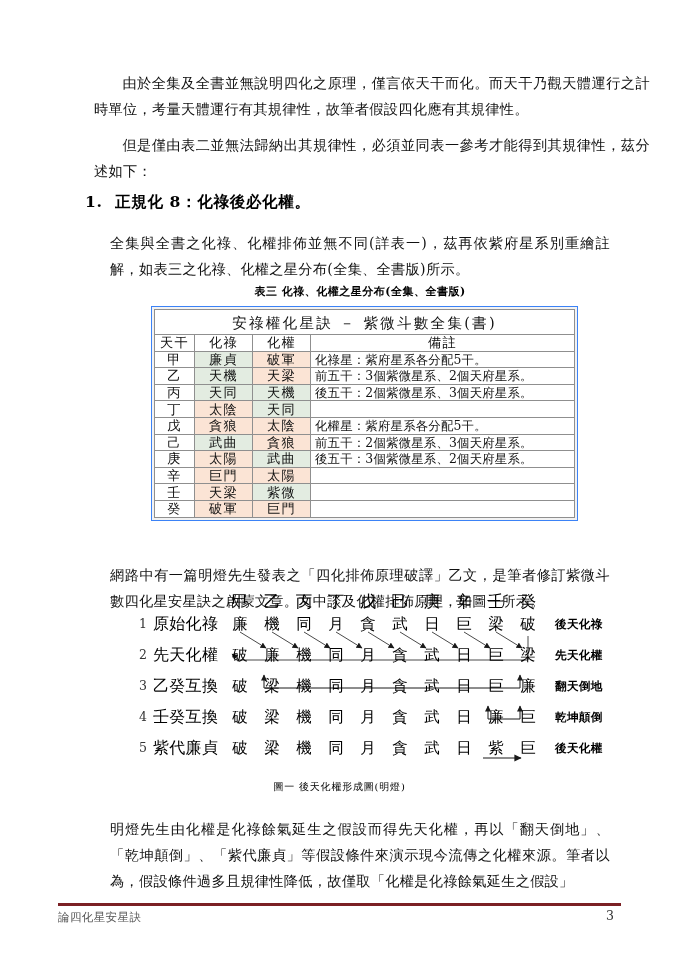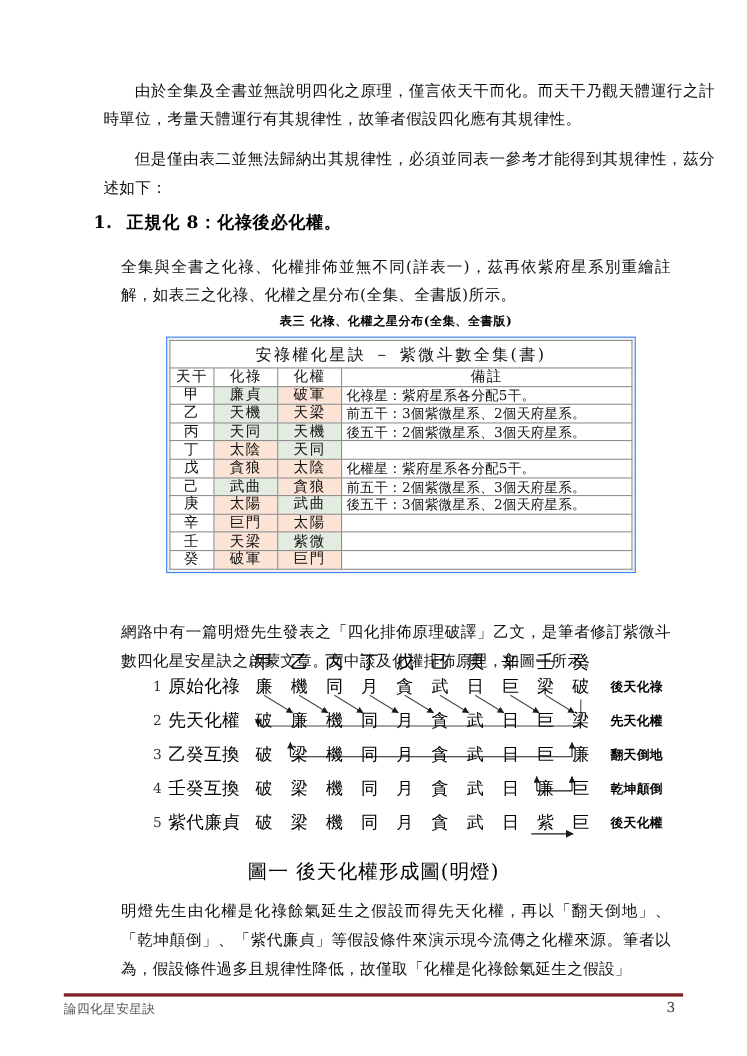--- a/index.html
+++ b/index.html
@@ -152,21 +152,21 @@
     position: absolute;
     left: 0;
     top: 0;
     pointer-events: none;
   }
 
   .fig-caption {
     position: absolute;
     width: 100%;
     text-align: center;
-    font-size: 18px;
+    font-size: 10px;
     letter-spacing: 0.8px;
   }
 
   
   .footer-rule {
     position: absolute;
     height: 3px;
     background: #7b2024;
   }
   .footer-left {

